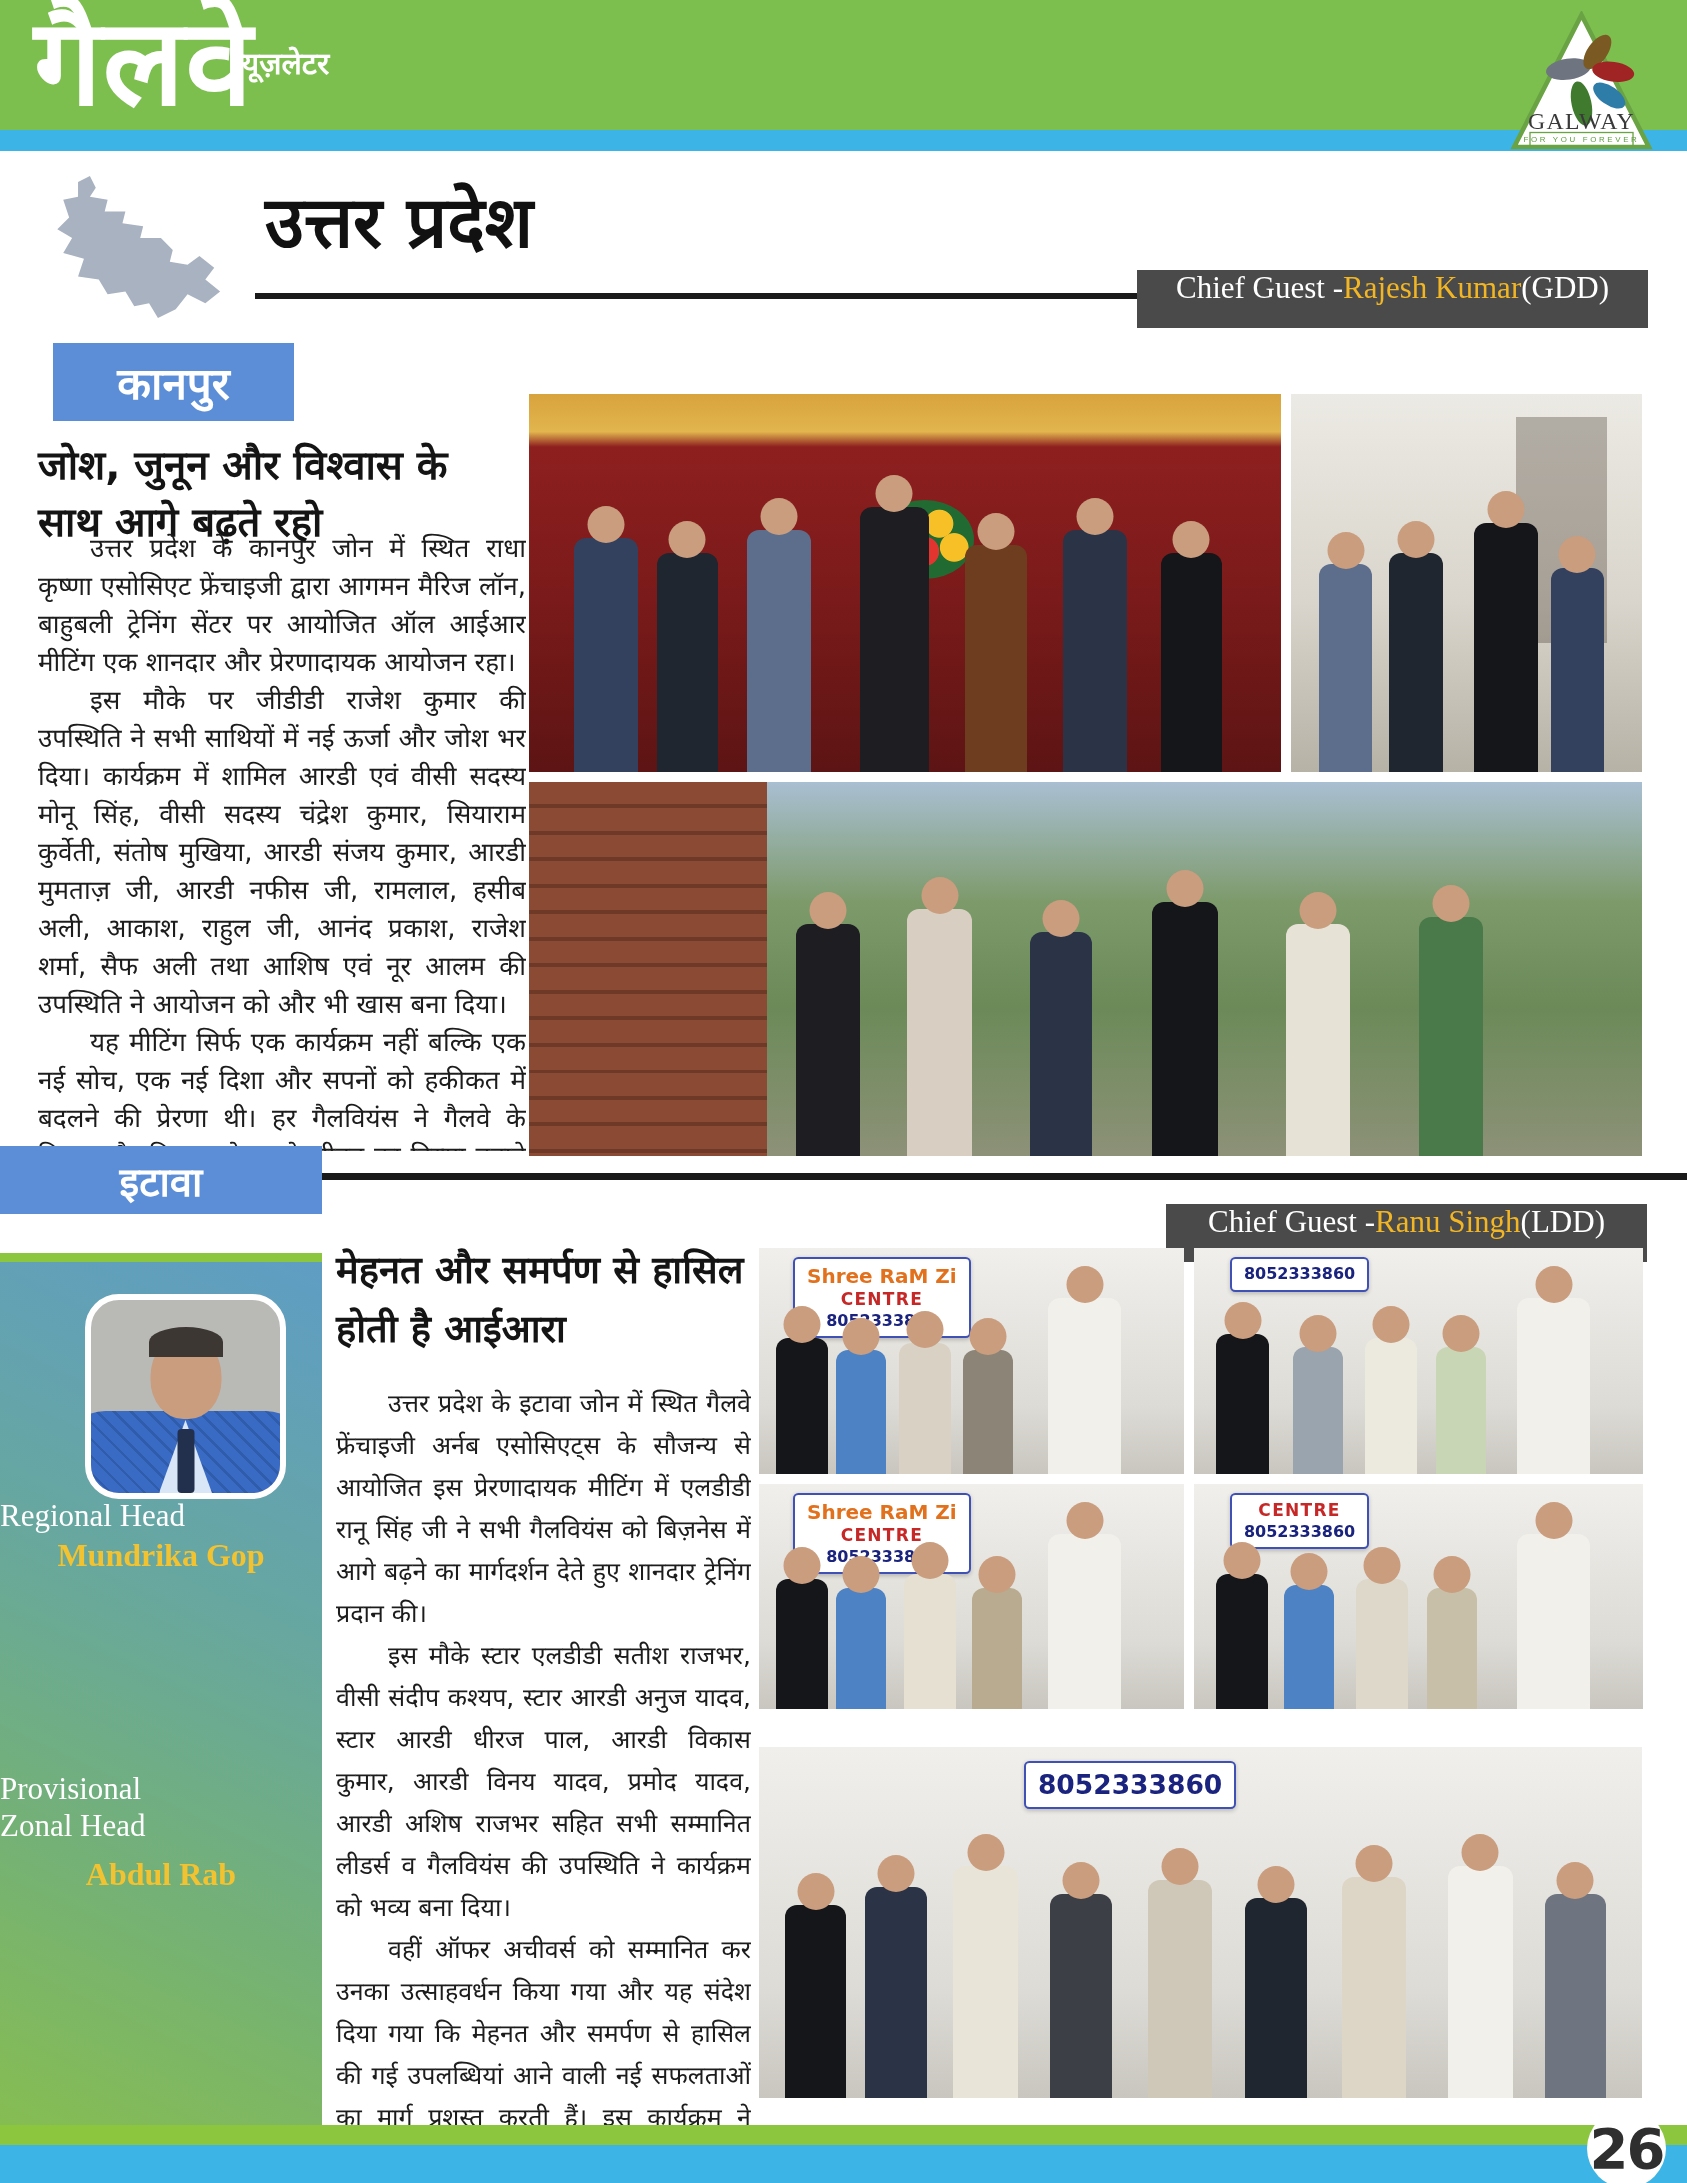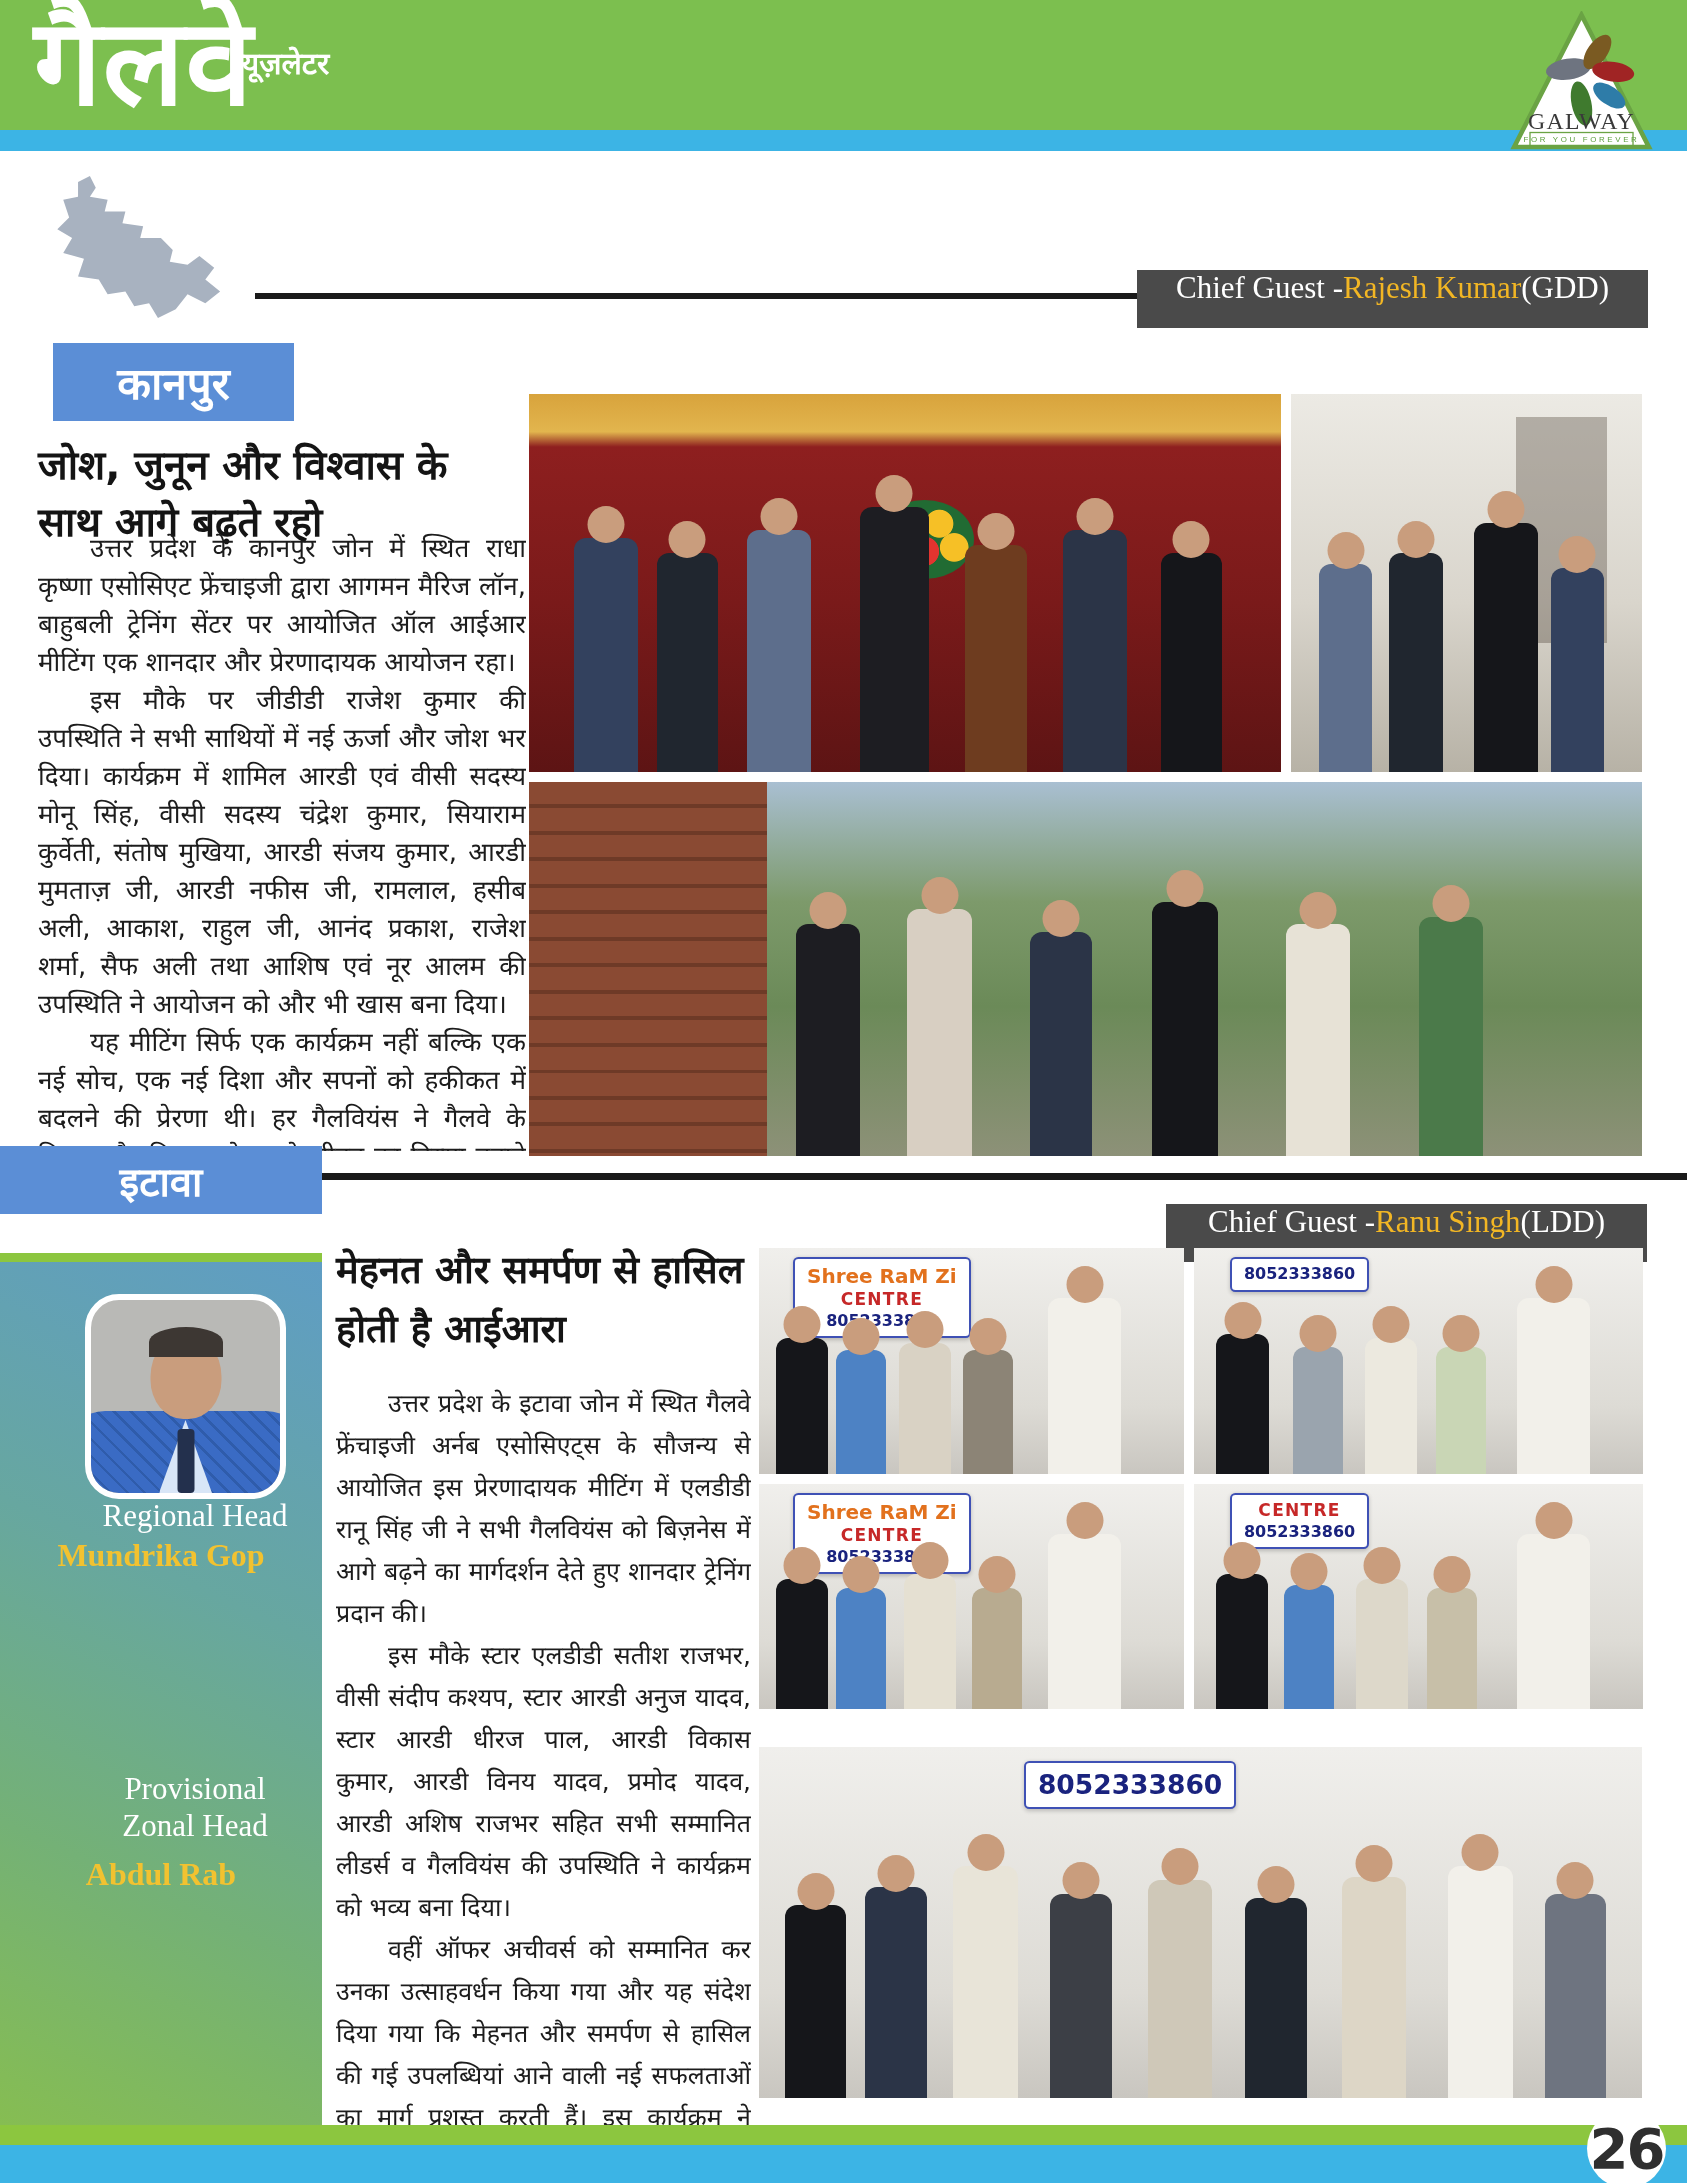--- a/index.html
+++ b/index.html
@@ -81,22 +81,22 @@
     background:linear-gradient(205deg,#5f9dc4 0%,#67a7a0 38%,#74b176 70%,#86bd52 100%);}
   .portrait{position:absolute;left:85px;top:32px;width:189px;height:193px;border:6px solid #ffffff;
             border-radius:34px;background:#b9b9b6;overflow:hidden;}
   .pt-body{position:absolute;left:-14%;bottom:-2.6px;width:128%;height:44%;border-radius:40px 40px 0 0;
     background:repeating-linear-gradient(45deg,#3a6bc4 0 9.3px,#2f5cab 9.3px 12px);}
   .pt-shirt{position:absolute;left:50%;bottom:0;transform:translateX(-50%);width:53px;height:73px;
     background:#d8e6f7;clip-path:polygon(50% 0,100% 100%,0 100%);}
   .pt-tie{position:absolute;left:50%;bottom:0;transform:translateX(-50%);width:17px;height:64px;background:#23304d;border-radius:4px;}
   .pt-head{position:absolute;left:50%;top:34px;transform:translateX(-50%);width:71px;height:85px;border-radius:50% 50% 46% 46%;background:#c99d7d;}
   .pt-hair{position:absolute;left:50%;top:26.5px;transform:translateX(-50%);width:74px;height:30px;border-radius:50% 50% 0 0;background:#3d3733;}
-  .side-role{position:absolute;width:100%;text-align:center;color:#ffffff;
-             font-family:"Liberation Serif","DejaVu Serif",serif;font-size:31px;margin-left:34px;}
+  .side-role{position:absolute;width:100%;text-align:left;color:#ffffff;
+             font-family:"Liberation Serif","DejaVu Serif",serif;font-size:31px;}
   .side-name{position:absolute;width:100%;text-align:center;color:#f2c230;
              font-family:"Liberation Serif","DejaVu Serif",serif;font-size:32px;font-weight:700;}
   .r1{top:236px;} .n1{top:275px;} .r2a{top:509px;} .r2b{top:546px;} .n2{top:594px;}
 
   
   .foot-green{position:absolute;left:0;top:2125px;width:1687px;height:20px;background:#8cc63f;}
   .foot-blue{position:absolute;left:0;top:2145px;width:1687px;height:38px;background:#3cb4e5;}
   .page-badge{position:absolute;left:1587px;top:2109px;width:79px;height:79px;border-radius:50%;
               background:#ffffff;display:flex;align-items:center;justify-content:center;z-index:4;}
   .page-badge span{font-size:56px;font-weight:800;color:#2f2f2f;letter-spacing:-2px;}
@@ -124,20 +124,21 @@
       <rect x="30" y="184" width="156" height="20" fill="none" stroke="#6aa344" stroke-width="2"></rect>
       <text x="108" y="199" text-anchor="middle" font-family="Liberation Sans, sans-serif" font-size="12" fill="#5a9e3c" letter-spacing="4">FOR YOU FOREVER</text>
     </svg>
   </div>
 
   <svg class="up-map" viewBox="0 0 70 50">
     <path fill="#a8b2c0" d="M9,3 L13,1 L15,5 L13,8 L19,9 L18,13 L25,13 L24,17 L31,18 L30,22 L37,22 L41,26 L40,30
       L46,31 L50,28 L55,32 L52,36 L57,40 L52,44 L46,41 L42,46 L36,49 L33,44 L28,45 L25,40 L19,41 L16,36
       L9,35 L11,29 L4,27 L7,22 L2,19 L6,15 L4,9 L9,8 Z"></path>
   </svg>
+  <div class="region-title">उत्तर प्रदेश</div>
   <div class="region-rule"></div>
 
   <div class="chief-bar chief1">
     <span>Chief Guest - </span>
     <span class="gold">Rajesh Kumar</span>
     <span> (GDD)</span>
   </div>
 
   <div class="city-label lbl-kanpur">कानपुर</div>
   <div class="headline headline1">जोश, जुनून और विश्वास के साथ आगे बढ़ते रहो</div>

